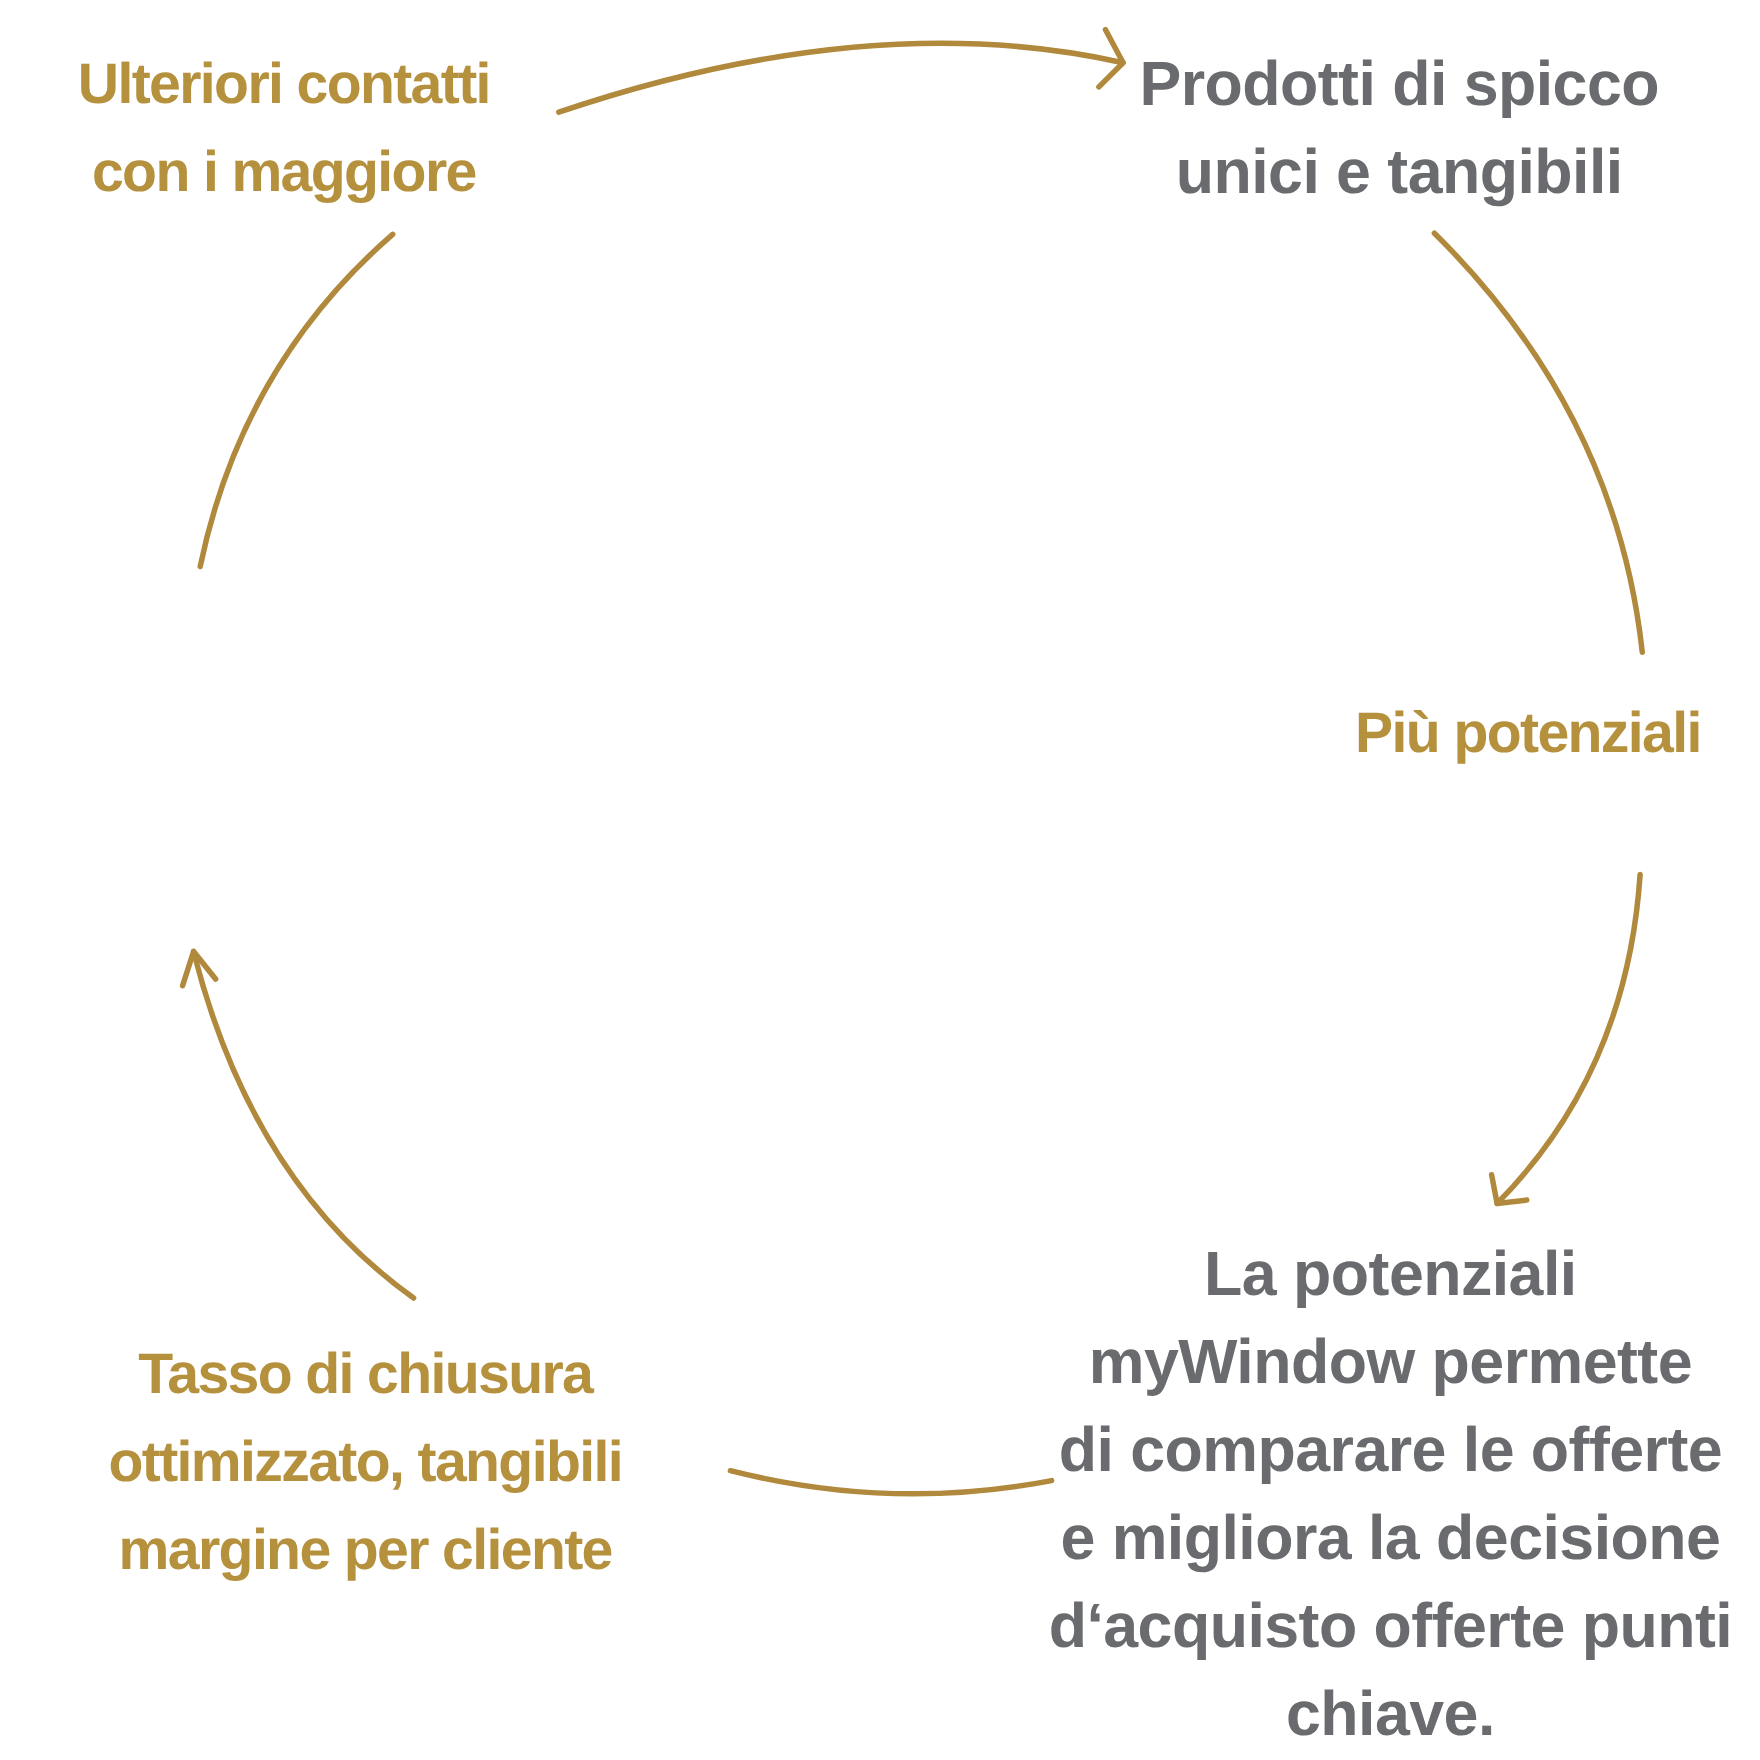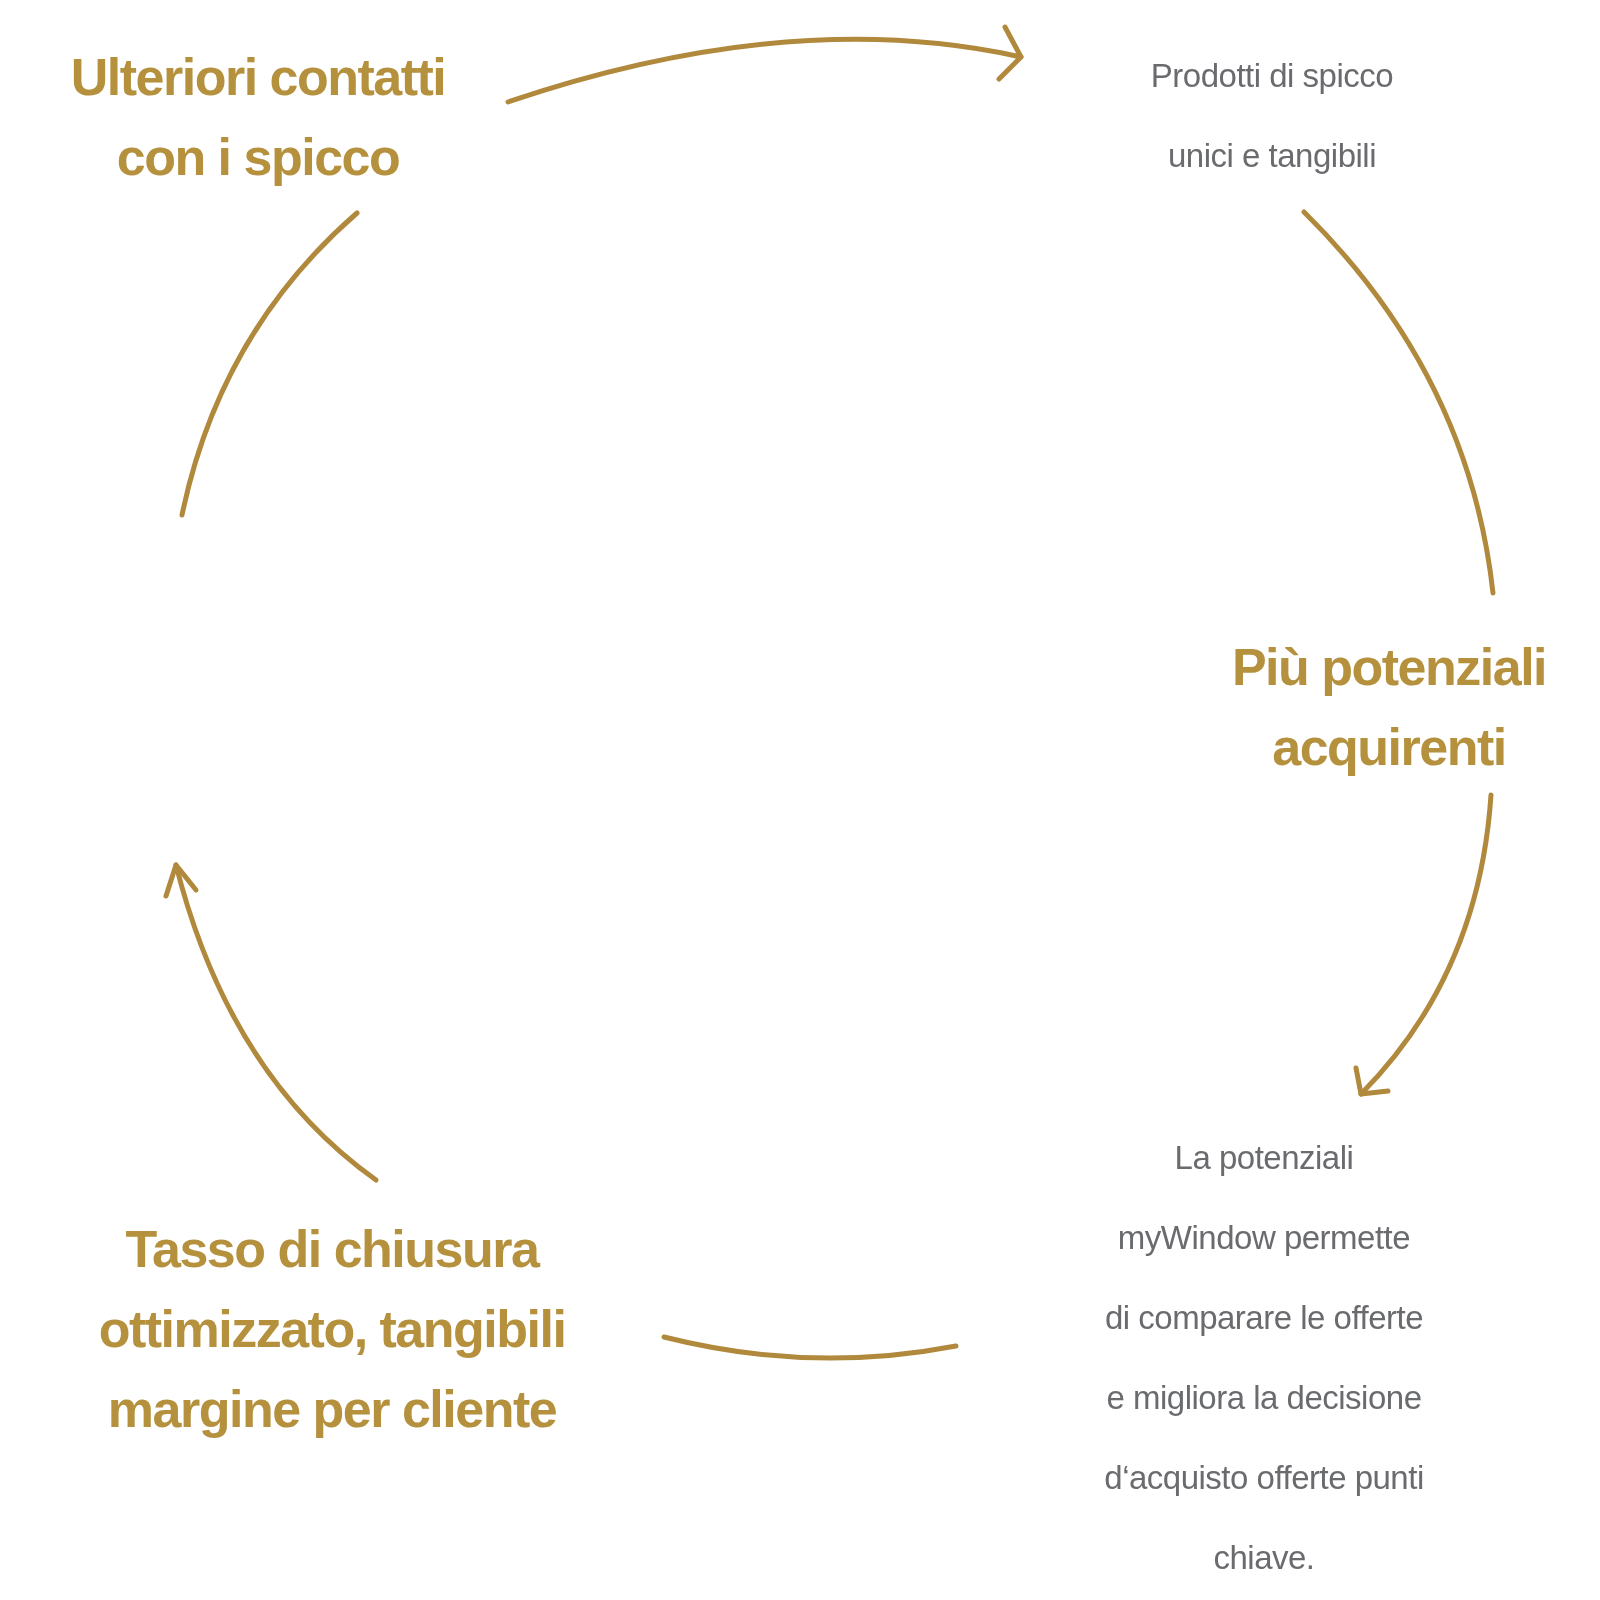--- a/index.html
+++ b/index.html
@@ -30,22 +30,22 @@
   }
   .node .ln{line-height:80px;}
   .node.gold .ln{
     color:var(--gold-text,#B5913E);
     font-size:52px;
     font-weight:700;
     letter-spacing:-1.5px;
   }
   .node.gray .ln{
     color:var(--gray,#6A6B6E);
-    font-size:33px;
-    font-weight:400;
+    font-size:57px;
+    font-weight:700;
     letter-spacing:-0.5px;
   }
 </style>
 </head>
 <body>
 
 <div class="canvas">
 
   <svg class="arcs" viewBox="0 0 1600 1600" aria-hidden="true">
 
@@ -60,31 +60,30 @@
     <path d="M 932 1346 Q 786 1374 640 1337"></path>
 
     <path d="M 352 1180 Q 205 1075 152 865"></path>
     <polyline points="172,890 152,865 142,896"></polyline>
 
     <path d="M 158 515 Q 196 332 333 213"></path>
   </svg>
 
   <div class="node gold" style="left:234px;top:37px">
     <div class="ln">Ulteriori contatti</div>
-    <div class="ln">con i spicco</div>
+    <div class="ln">con i maggiore</div>
   </div>
 
   <div class="node gray" style="left:1248px;top:36px">
     <div class="ln">Prodotti di spicco</div>
     <div class="ln">unici e tangibili</div>
   </div>
 
   <div class="node gold" style="left:1365px;top:627px">
     <div class="ln">Più potenziali</div>
-    <div class="ln">acquirenti</div>
   </div>
 
   <div class="node gray" style="left:1240px;top:1118px">
     <div class="ln">La potenziali</div>
     <div class="ln">myWindow permette</div>
     <div class="ln">di comparare le offerte</div>
     <div class="ln">e migliora la decisione</div>
     <div class="ln">d‘acquisto offerte punti</div>
     <div class="ln">chiave.</div>
   </div>

